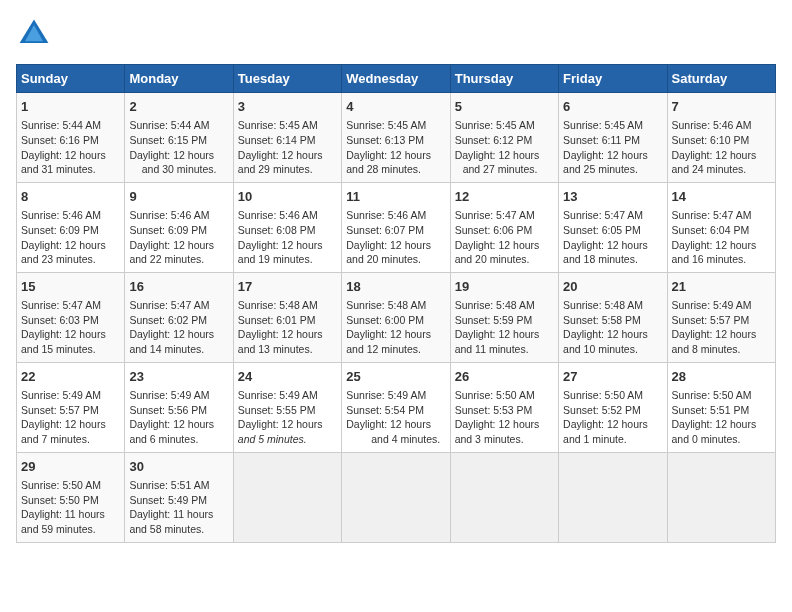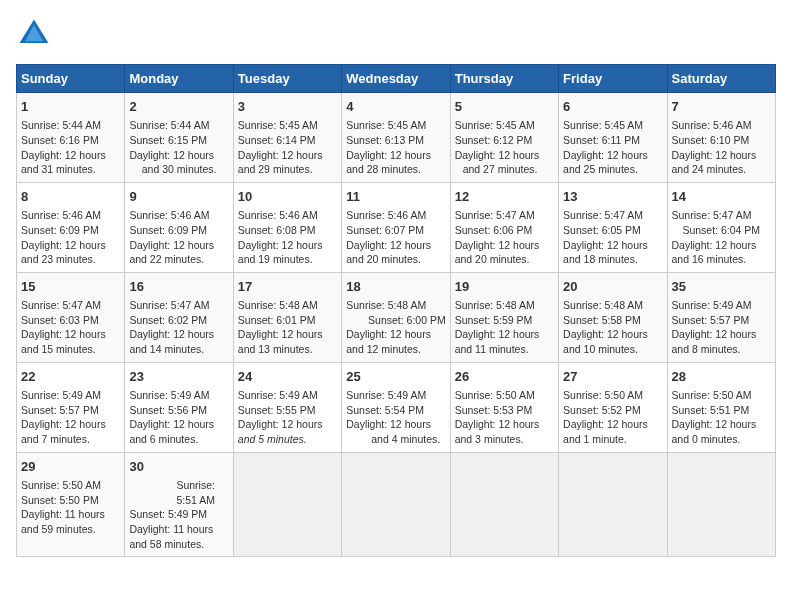--- a/index.html
+++ b/index.html
@@ -205,21 +205,21 @@
         <td>
           <span class="day-num">13</span>
           <span style="display: block;">Sunrise: 5:47 AM</span>
           <span style="display: block;">Sunset: 6:05 PM</span>
           <span style="display: block;">Daylight: 12 hours</span>
           <span style="display: block;">and 18 minutes.</span>
         </td>
         <td>
           <span class="day-num">14</span>
           <span style="display: block;">Sunrise: 5:47 AM</span>
-          <span style="display: block; text-align: center;">Sunset: 6:04 PM</span>
+          <span style="display: block;">Sunset: 6:04 PM</span>
           <span style="display: block;">Daylight: 12 hours</span>
           <span style="display: block;">and 16 minutes.</span>
         </td>
       </tr>
       <tr>
         <td>
           <span class="day-num">15</span>
           <span style="display: block;">Sunrise: 5:47 AM</span>
           <span style="display: block;">Sunset: 6:03 PM</span>
           <span style="display: block;">Daylight: 12 hours</span>
@@ -235,40 +235,40 @@
         <td>
           <span class="day-num">17</span>
           <span style="display: block;">Sunrise: 5:48 AM</span>
           <span style="display: block;">Sunset: 6:01 PM</span>
           <span style="display: block;">Daylight: 12 hours</span>
           <span style="display: block;">and 13 minutes.</span>
         </td>
         <td>
           <span class="day-num">18</span>
           <span style="display: block;">Sunrise: 5:48 AM</span>
-          <span style="display: block; text-align: right;">Sunset: 6:00 PM</span>
+          <span style="display: block;">Sunset: 6:00 PM</span>
           <span style="display: block;">Daylight: 12 hours</span>
           <span style="display: block;">and 12 minutes.</span>
         </td>
         <td>
           <span class="day-num">19</span>
           <span style="display: block;">Sunrise: 5:48 AM</span>
           <span style="display: block;">Sunset: 5:59 PM</span>
           <span style="display: block;">Daylight: 12 hours</span>
           <span style="display: block;">and 11 minutes.</span>
         </td>
         <td>
           <span class="day-num">20</span>
           <span style="display: block;">Sunrise: 5:48 AM</span>
           <span style="display: block;">Sunset: 5:58 PM</span>
           <span style="display: block;">Daylight: 12 hours</span>
           <span style="display: block;">and 10 minutes.</span>
         </td>
         <td>
-          <span class="day-num">35</span>
+          <span class="day-num">21</span>
           <span style="display: block;">Sunrise: 5:49 AM</span>
           <span style="display: block;">Sunset: 5:57 PM</span>
           <span style="display: block;">Daylight: 12 hours</span>
           <span style="display: block;">and 8 minutes.</span>
         </td>
       </tr>
       <tr>
         <td>
           <span class="day-num">22</span>
           <span style="display: block;">Sunrise: 5:49 AM</span>
@@ -322,21 +322,21 @@
       <tr>
         <td>
           <span class="day-num">29</span>
           <span style="display: block;">Sunrise: 5:50 AM</span>
           <span style="display: block;">Sunset: 5:50 PM</span>
           <span style="display: block;">Daylight: 11 hours</span>
           <span style="display: block;">and 59 minutes.</span>
         </td>
         <td>
           <span class="day-num">30</span>
-          <span style="display: block; margin-left: 47px;">Sunrise: 5:51 AM</span>
+          <span style="display: block;">Sunrise: 5:51 AM</span>
           <span style="display: block;">Sunset: 5:49 PM</span>
           <span style="display: block;">Daylight: 11 hours</span>
           <span style="display: block;">and 58 minutes.</span>
         </td>
         <td class="empty"></td>
         <td class="empty"></td>
         <td class="empty"></td>
         <td class="empty"></td>
         <td class="empty"></td>
       </tr>

